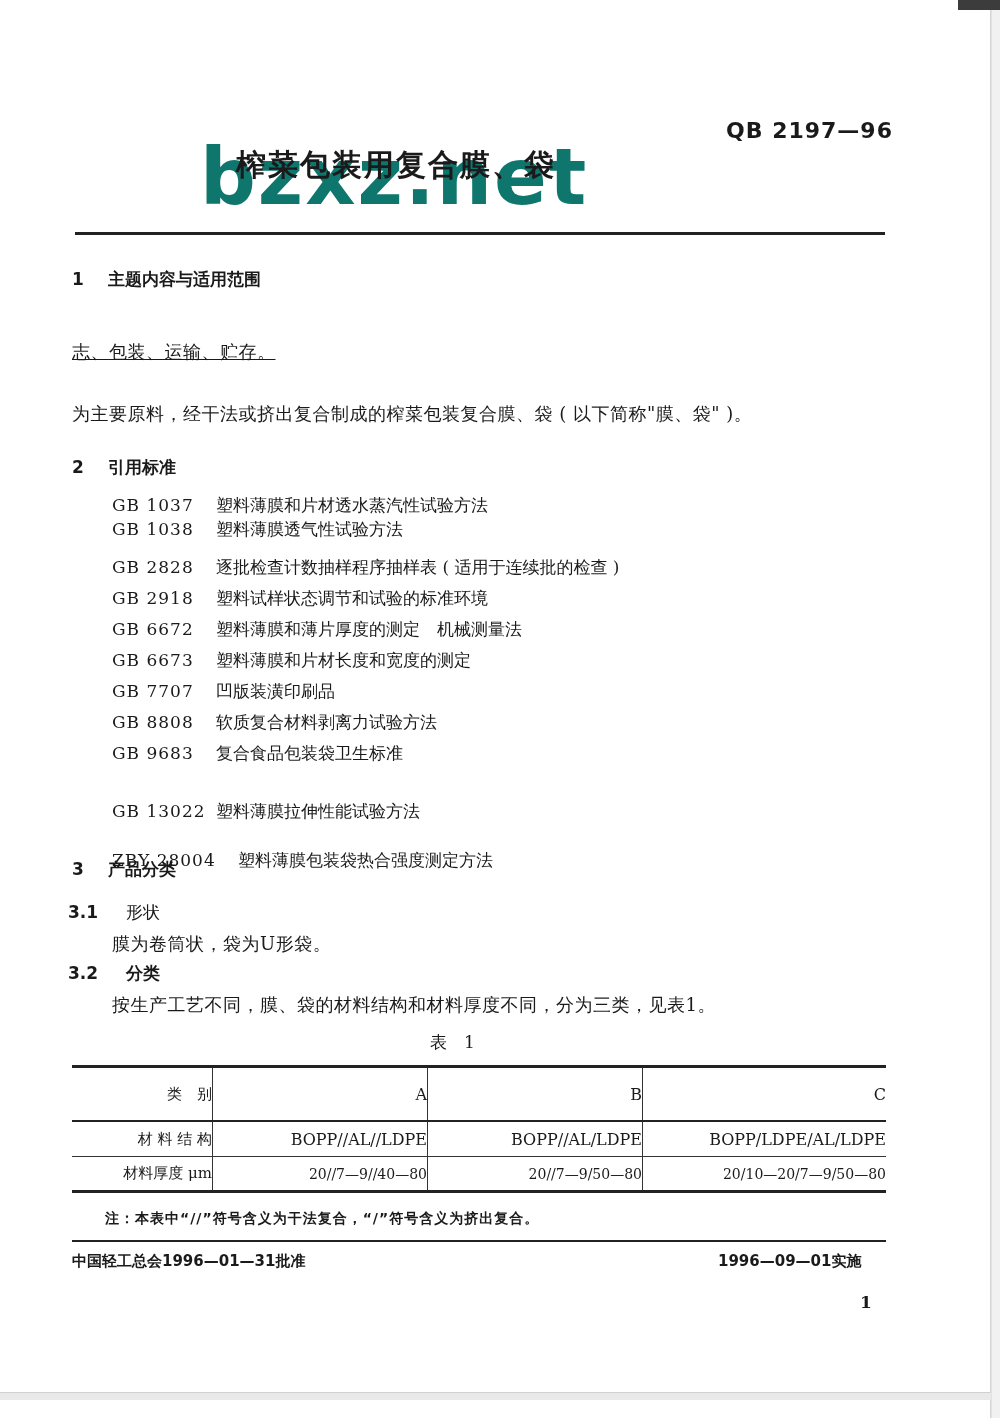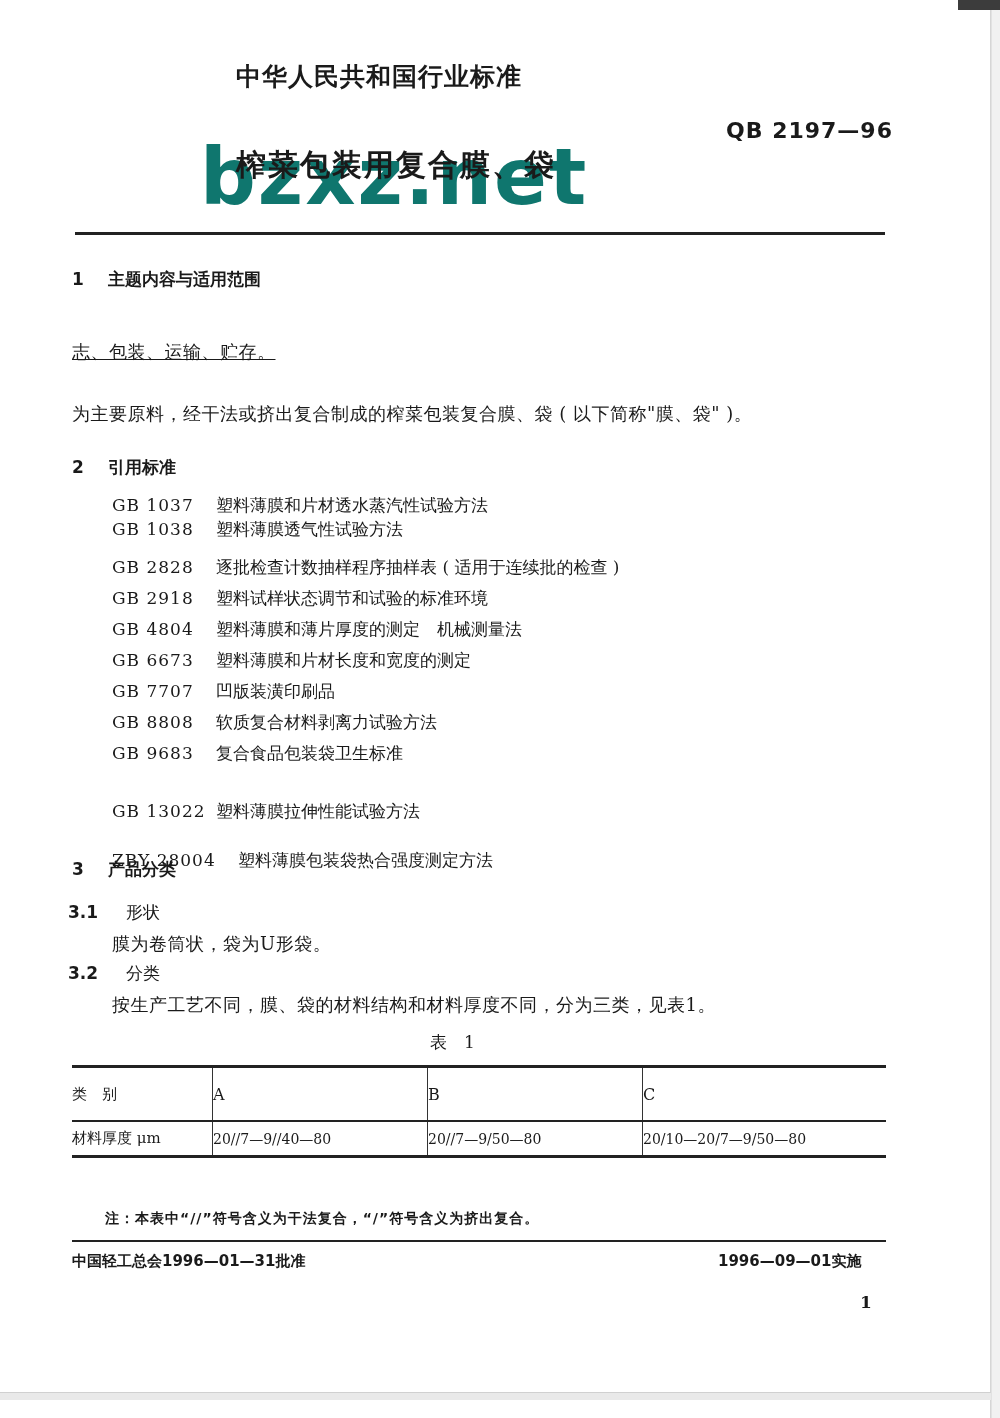--- a/index.html
+++ b/index.html
@@ -48,21 +48,21 @@
 
     .ref-list .ref { position: absolute; left: 112px; font-size: 17px; white-space: nowrap; }
     .ref-list .code { display: inline-block; width: 104px; letter-spacing: 1px; }
 
     table.class-table {
       position: absolute; left: 72px; top: 1065px; width: 814px;
       border-collapse: collapse; font-size: 16px;
     }
     table.class-table td {
       border-left: 1px solid #333; border-right: 1px solid #333;
-      text-align: left; padding: 0;
+      text-align: right; padding: 0;
     }
     table.class-table tr.head td { height: 52px; border-top: 3px solid #222; border-bottom: 2px solid #222; }
     table.class-table tr.r1 td { height: 34px; border-bottom: 1px solid #333; }
     table.class-table tr.r2 td { height: 33px; border-bottom: 3px solid #222; }
     table.class-table td:first-child { border-left: none; width: 140px; font-size: 15px; }
     table.class-table td:last-child { border-right: none; }
     table.class-table td.colA { width: 214px; }
     table.class-table td.colB { width: 214px; }
     .table-note { left: 105px; top: 1210px; font-size: 14px; font-weight: bold; font-family: "DejaVu Sans", sans-serif; letter-spacing: 1px; }
     .note-rule { left: 72px; top: 1240px; width: 814px; height: 2px; background: #222; }
@@ -70,74 +70,79 @@
     .footer-left { left: 72px; top: 1252px; font-size: 15px; font-weight: bold; font-family: "DejaVu Sans", sans-serif; }
     .footer-right { left: 718px; top: 1252px; font-size: 15px; font-weight: bold; font-family: "DejaVu Sans", sans-serif; }
     .page-num { left: 860px; top: 1292px; font-size: 17px; font-weight: bold; }
   </style>
 </head>
 <body>
 
 <div class="page">
 
   <div class="abs watermark">bzxz.net</div>
-  <div class="abs std-header sans">中华人民共和国行业标准</div>
   <div class="abs std-code sans">QB 2197—96</div>
   <div class="abs doc-title sans">榨菜包装用复合膜、袋</div>
   <div class="abs title-rule"></div>
 
   <div class="abs section-heading" style="left:72px; top:268px;">
     <span class="num">1</span>
     <span>主题内容与适用范围</span>
   </div>
   <div class="abs body-text" style="left:72px; top:340px;text-decoration:underline;">志、包装、运输、贮存。</div>
   <div class="abs body-text" style="left:72px; top:402px;">为主要原料，经干法或挤出复合制成的榨菜包装复合膜、袋 ( 以下简称"膜、袋" )。</div>
 
   <div class="abs section-heading" style="left:72px; top:456px;">
     <span class="num">2</span>
     <span>引用标准</span>
   </div>
   <div class="ref-list">
     <div class="ref" style="top:494px;"><span class="code">GB 1037</span><span>塑料薄膜和片材透水蒸汽性试验方法</span></div>
     <div class="ref" style="top:518px;"><span class="code">GB 1038</span><span>塑料薄膜透气性试验方法</span></div>
     <div class="ref" style="top:556px;"><span class="code">GB 2828</span><span>逐批检查计数抽样程序抽样表 ( 适用于连续批的检查 )</span></div>
     <div class="ref" style="top:587px;"><span class="code">GB 2918</span><span>塑料试样状态调节和试验的标准环境</span></div>
-    <div class="ref" style="top:618px;"><span class="code">GB 4804</span><span>塑料薄膜和薄片厚度的测定　机械测量法</span></div>
+    <div class="ref" style="top:618px;"><span class="code">GB 6672</span><span>塑料薄膜和薄片厚度的测定　机械测量法</span></div>
     <div class="ref" style="top:649px;"><span class="code">GB 6673</span><span>塑料薄膜和片材长度和宽度的测定</span></div>
     <div class="ref" style="top:680px;"><span class="code">GB 7707</span><span>凹版装潢印刷品</span></div>
     <div class="ref" style="top:711px;"><span class="code">GB 8808</span><span>软质复合材料剥离力试验方法</span></div>
     <div class="ref" style="top:742px;"><span class="code">GB 9683</span><span>复合食品包装袋卫生标准</span></div>
     <div class="ref" style="top:800px;"><span class="code">GB 13022</span><span>塑料薄膜拉伸性能试验方法</span></div>
     <div class="ref" style="top:804px;margin-top:45px;"><span class="code" style="width:126px;">ZBY 28004</span><span>塑料薄膜包装袋热合强度测定方法</span></div>
   </div>
 
   <div class="abs section-heading" style="left:72px; top:858px;">
     <span class="num">3</span>
     <span>产品分类</span>
   </div>
   <div class="abs section-heading" style="left:68px; top:901px; font-size:17px;">
     <span style="display:inline-block; width:52px;">3.1</span>
     <span style="font-weight:normal; font-family:'DejaVu Serif', serif;">形状</span>
   </div>
   <div class="abs body-text" style="left:112px; top:932px;">膜为卷筒状，袋为U形袋。</div>
   <div class="abs section-heading" style="left:68px; top:962px; font-size:17px;">
     <span style="display:inline-block; width:52px;">3.2</span>
-    <span style="font-weight:normal; font-family:'DejaVu Serif', serif;">分类</span>
+    <span style="font-weight:bold; font-family:'DejaVu Serif', serif;">分类</span>
   </div>
   <div class="abs body-text" style="left:112px; top:993px;">按生产工艺不同，膜、袋的材料结构和材料厚度不同，分为三类，见表1。</div>
 
   <div class="abs" style="left:430px; top:1031px; font-size:17px;text-align:center;">表　1</div>
 
   <table class="class-table">
     <tbody>
         <tr class="head">
       <td>类　别</td>
       <td class="colA">A</td>
       <td class="colB">B</td>
       <td>C</td>
+    </tr>
+    <tr class="r1">
+      <td>材 料 结 构</td>
+      <td class="colA">BOPP//AL//LDPE</td>
+      <td class="colB">BOPP//AL/LDPE</td>
+      <td>BOPP/LDPE/AL/LDPE</td>
     </tr>
     <tr class="r2">
       <td>材料厚度  μm</td>
       <td class="colA" style="font-size:14px;">20//7—9//40—80</td>
       <td class="colB" style="font-size:14px;">20//7—9/50—80</td>
       <td style="font-size:14px;">20/10—20/7—9/50—80</td>
     </tr>
   </tbody>
     </table>
 

